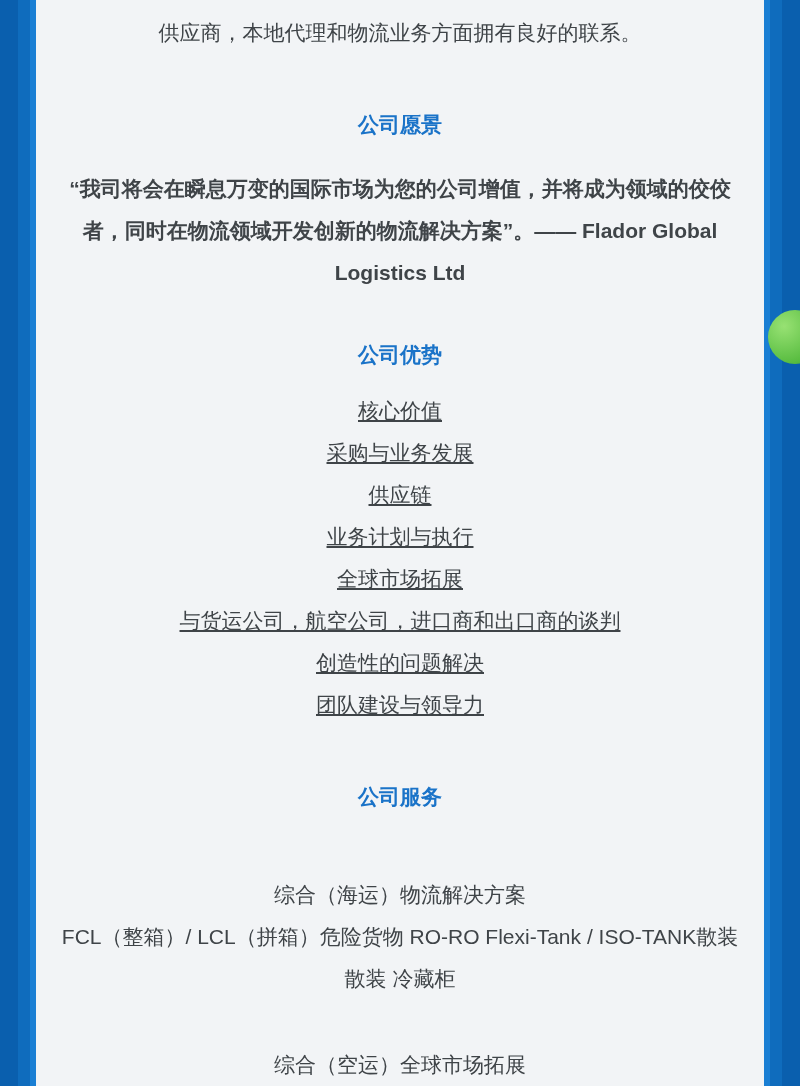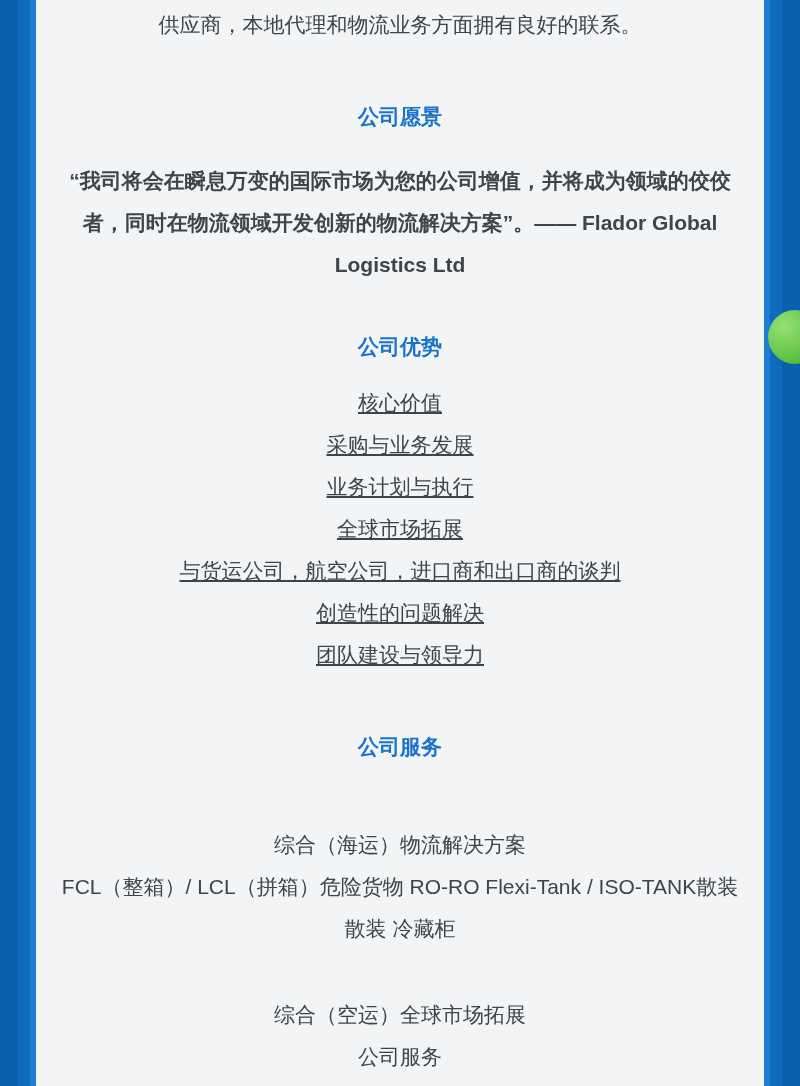--- a/index.html
+++ b/index.html
@@ -37,21 +37,21 @@
     background: radial-gradient(circle at 30% 30%, #9fe870, #5cc13a 70%, #3f9f27);
     opacity: 0.95;
   }
   .content {
     position: absolute;
     left: 36px;
     top: 0;
     width: 728px;
     height: 1086px;
     box-sizing: border-box;
-    padding: 4px 12px;
+    padding: 12px 12px;
     color: #3c4043;
     text-align: center;
   }
   .para {
     font-size: 21px;
     line-height: 42px;
     color: #3f4448;
     margin: 0;
     padding: 0 18px;
   }
@@ -110,20 +110,21 @@
     <p class="quote">“我司将会在瞬息万变的国际市场为您的公司增值，并将成为领域的佼佼者，同时在物流领域开发创新的物流解决方案”。—— Flador Global Logistics Ltd</p>
 
     <div class="sp-34"></div>
 
     <h2 class="head">公司优势</h2>
 
     <div class="sp-8"></div>
 
     <p class="list-line">核心价值</p>
     <p class="list-line">采购与业务发展</p>
+    <p class="list-line">供应链</p>
     <p class="list-line">业务计划与执行</p>
     <p class="list-line">全球市场拓展</p>
     <p class="list-line">与货运公司，航空公司，进口商和出口商的谈判</p>
     <p class="list-line">创造性的问题解决</p>
     <p class="list-line">团队建设与领导力</p>
 
     <div class="sp-44"></div>
 
     <h2 class="head">公司服务</h2>
 

